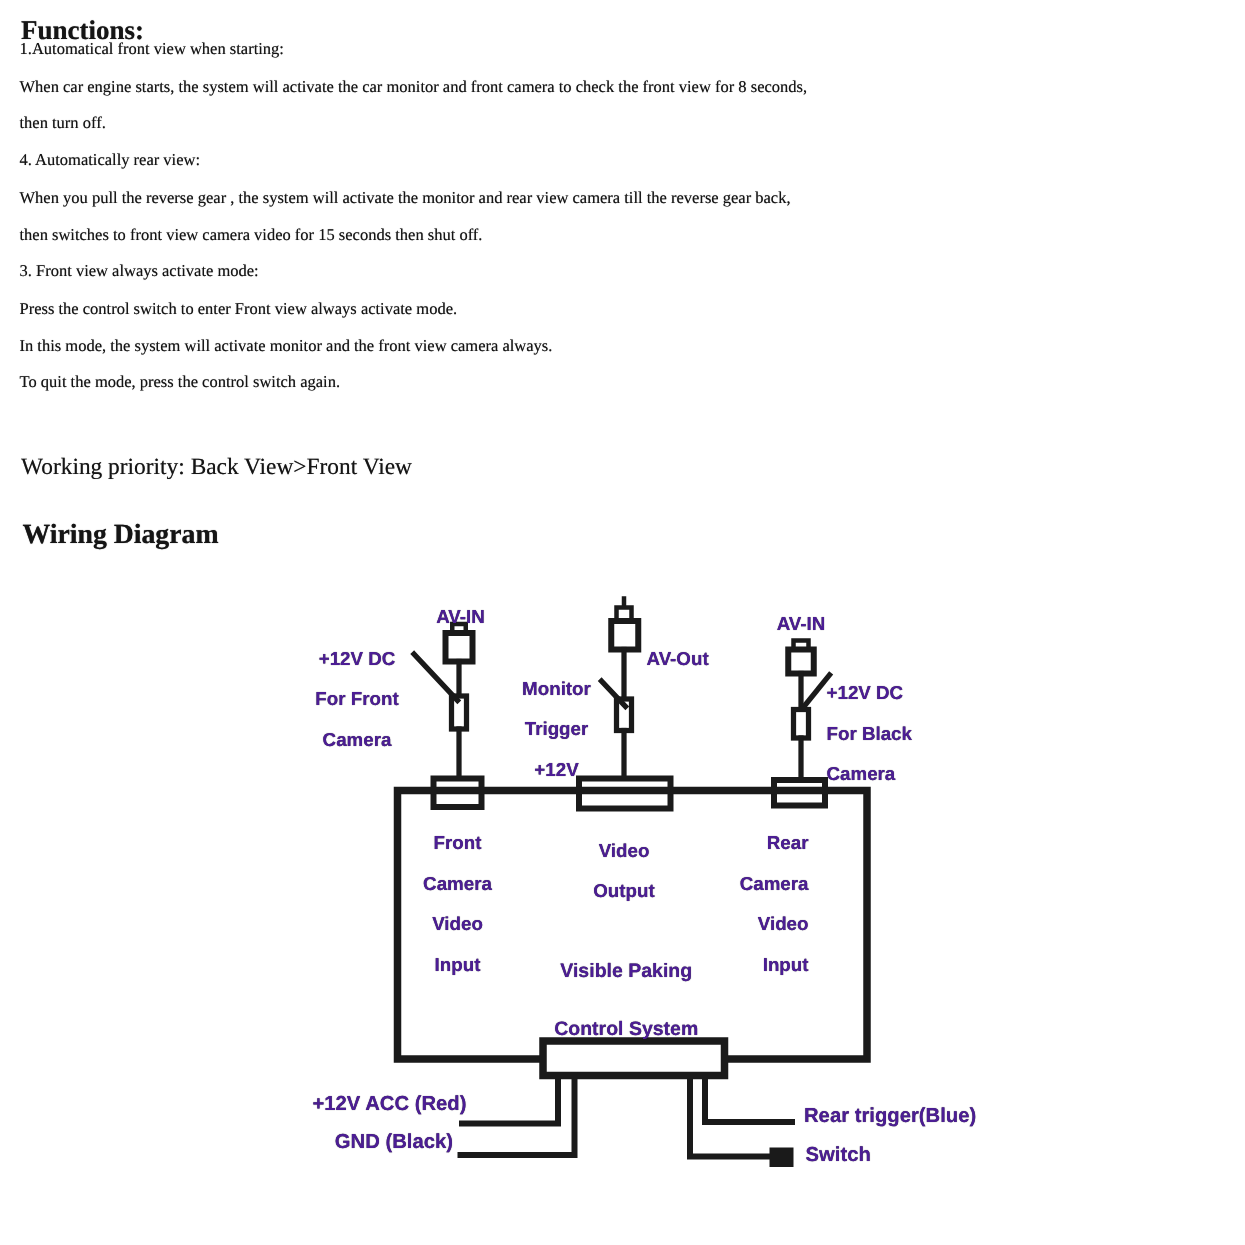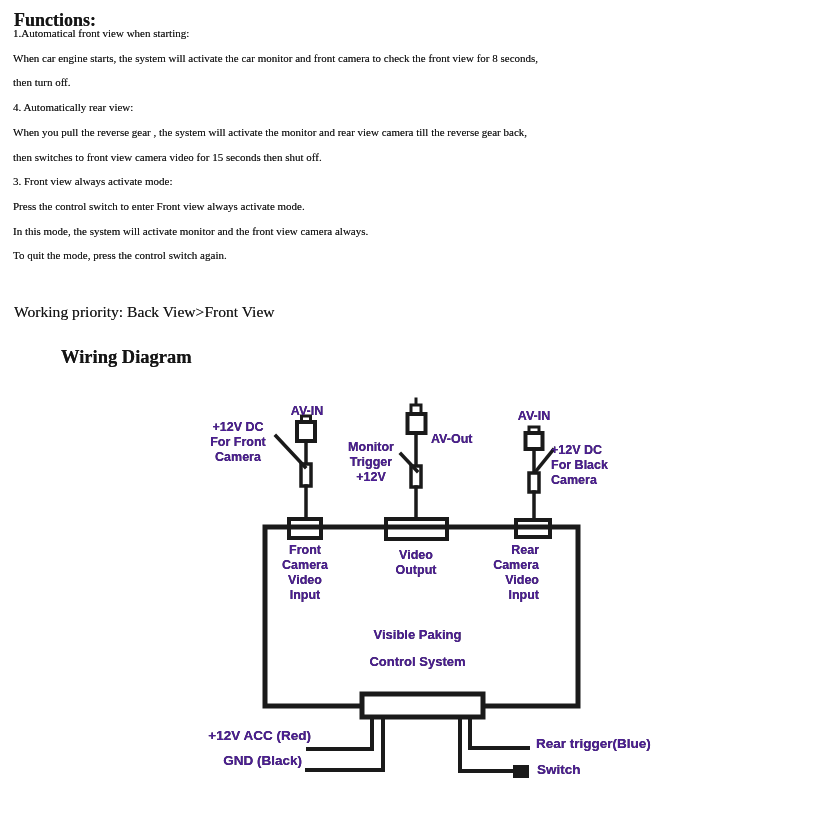--- a/index.html
+++ b/index.html
@@ -22,30 +22,29 @@
   .body-lines .bline { white-space:nowrap; }
   .working-priority {
     position:absolute; left:14px; top:303px;
     font-size:15.6px; white-space:nowrap;
     text-shadow:0 0 .45px rgba(0,0,0,.6);
   }
   .diagram-heading {
     position:absolute; left:15px; top:347px;
     font-size:18.5px; font-weight:bold; white-space:nowrap;
     text-shadow:0 0 .55px rgba(0,0,0,.8);
-    margin-left:46px;
   }
   
   .diagram-svg { position:absolute; left:0; top:0; }
   .dlabel {
     position:absolute; font-family:"Liberation Sans", sans-serif;
     font-weight:bold; font-size:12.5px; line-height:15px; color:#4c1d95;
     text-shadow:0 0 .5px rgba(0,0,0,.85); white-space:nowrap;
   }
-  .dlabel span { display:block; }
+  .dlabel span { display:block;margin-top:12px; }
   .center { text-align:center; }
   .right  { text-align:right; }
   .box-title { font-size:13px; line-height:27px; }
   .harness-label { font-size:13.5px; }
 </style>
 </head>
 <body>
 
 <div class="page">
 

